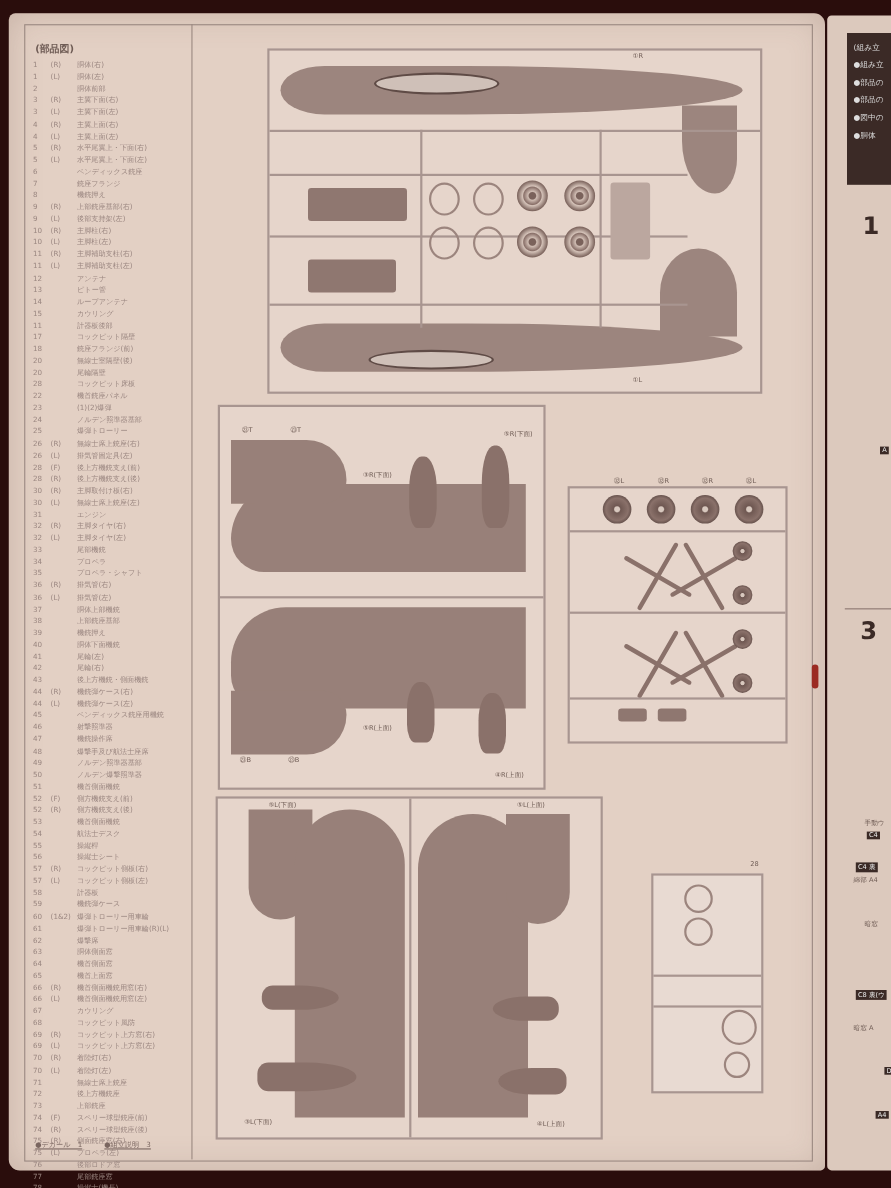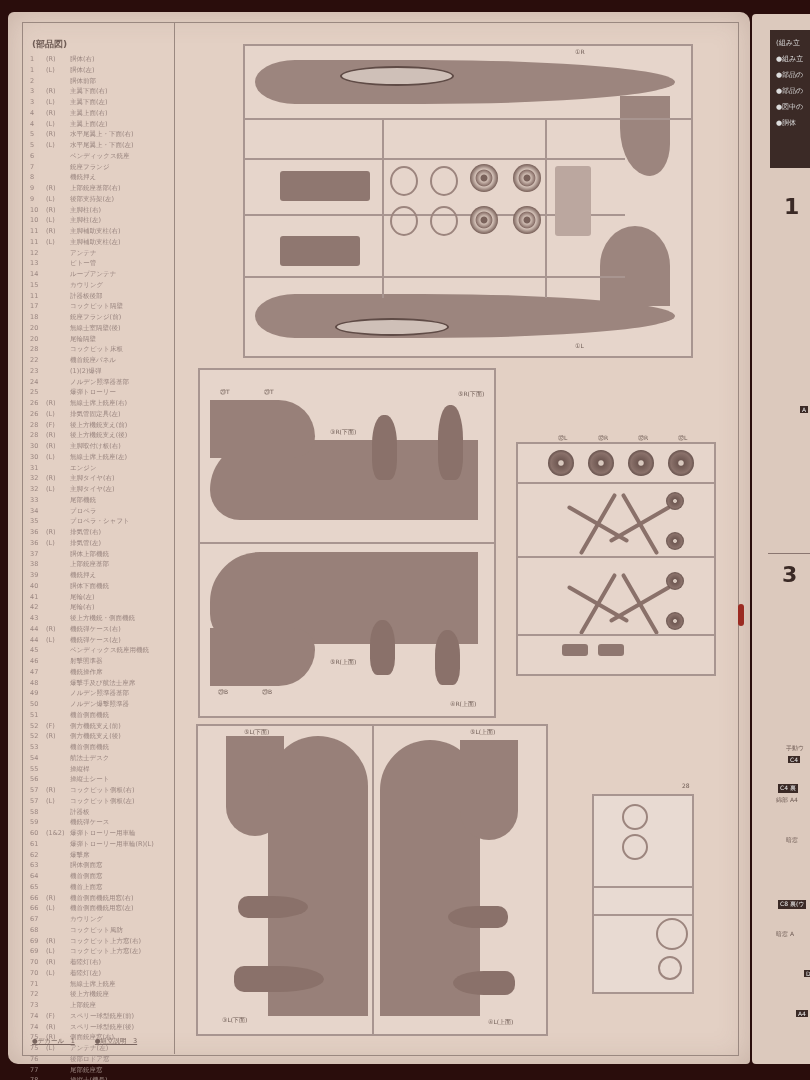--- a/index.html
+++ b/index.html
@@ -506,21 +506,21 @@
         <span class="name">スペリー球型銃座(後)</span>
       </li>
       <li>
         <span class="no">75</span>
         <span class="side">(R)</span>
         <span class="name">側面銃座窓(右)</span>
       </li>
       <li>
         <span class="no">75</span>
         <span class="side">(L)</span>
-        <span class="name">アンテナ(左)</span>
+        <span class="name">プロペラ(左)</span>
       </li>
       <li>
         <span class="no">76</span>
         <span class="side"></span>
         <span class="name">後部ロドア窓</span>
       </li>
       <li>
         <span class="no">77</span>
         <span class="side"></span>
         <span class="name">尾部銃座窓</span>

